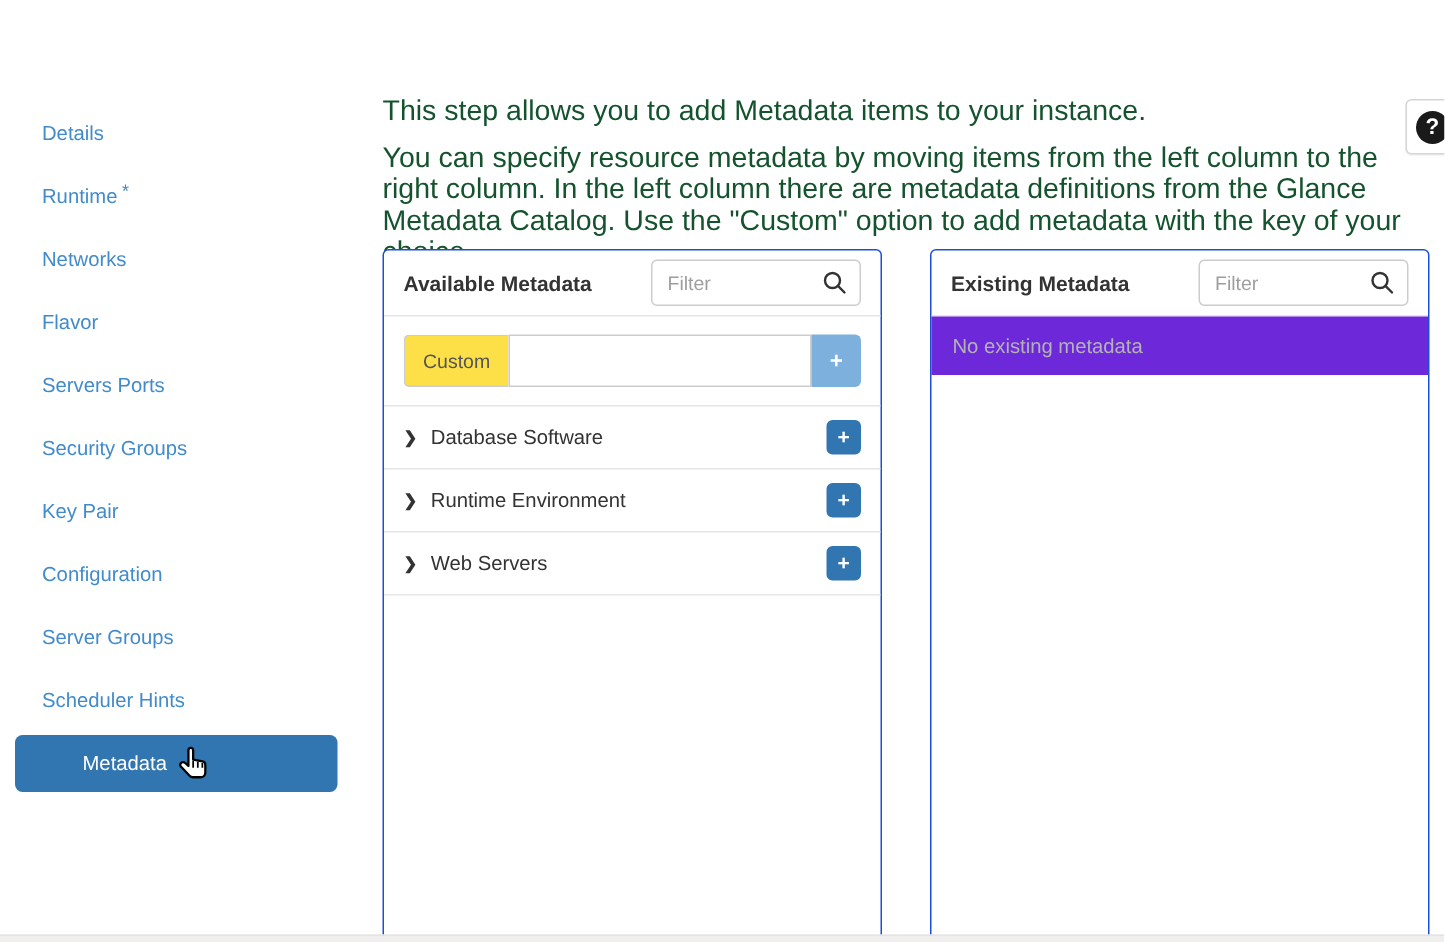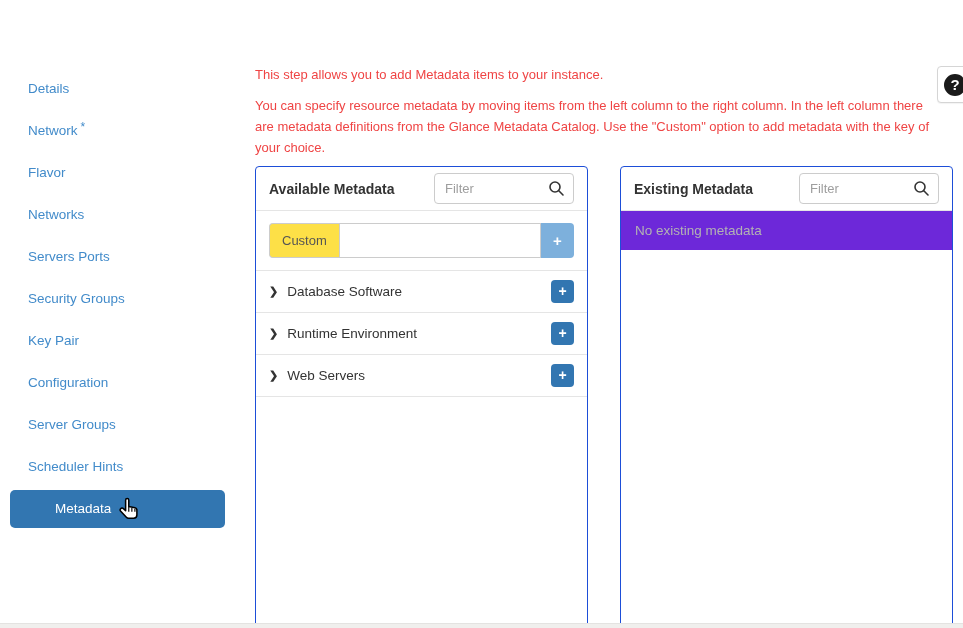--- a/index.html
+++ b/index.html
@@ -14,21 +14,21 @@
 
   
   .sidebar { position:absolute; left:10px; top:68px; width:215px; }
   .side-item { display:block; height:42px; line-height:42px; padding-left:18px; font-size:13.5px; color:#428bca; cursor:pointer; text-decoration:none; white-space:nowrap; }
   .side-item .req { font-size:12px; position:relative; top:-4px; margin-left:3px; color:#428bca; }
   .side-item.active { position:relative; height:38px; line-height:38px; background:#3276b1; color:#fff; border-radius:5px; margin-top:2px;padding-left:45px; }
   .hand-cursor { position:absolute; left:106px; top:5px; width:28px; height:30px; pointer-events:none; }
 
   
   .main { position:absolute; left:255px; top:64px; width:690px; }
-  .main p { font-size:13px; line-height:21px; color:#ef4444; }
+  .main p { font-size:19px; line-height:21px; color:#14532d; }
   .main p.intro { margin-bottom:10px; }
 
   .help-btn { position:absolute; left:937px; top:66px; width:36px; height:37px; background:#fff; border:1px solid #d5d5d5; border-radius:4px; box-shadow:0 1px 1px rgba(0,0,0,.05); cursor:pointer; }
   .help-circle { position:absolute; left:6px; top:7px; width:22px; height:22px; background:#1a1a1a; color:#fff; border-radius:50%; font-size:15px; font-weight:bold; text-align:center; line-height:22px; }
 
   
   .panel { position:absolute; top:166px; height:564px; width:333px; background:#fff; border:1px solid #1d4ed8; border-radius:4px; }
   .panel.left { left:255px; }
   .panel.right { left:620px; }
 
@@ -55,23 +55,23 @@
   .footer-strip { position:absolute; left:0; right:0; bottom:0; height:5px; background:#f0efed; border-top:1px solid #e4e3e1; }
 </style>
 </head>
 <body>
 
 <div class="screen">
 
 
   <div class="sidebar">
     <a class="side-item"><span>Details</span></a>
-    <a class="side-item"><span>Network</span><span class="req">*</span></a>
+    <a class="side-item"><span>Runtime</span><span class="req">*</span></a>
+    <a class="side-item"><span>Networks</span></a>
     <a class="side-item"><span>Flavor</span></a>
-    <a class="side-item"><span>Networks</span></a>
     <a class="side-item"><span>Servers Ports</span></a>
     <a class="side-item"><span>Security Groups</span></a>
     <a class="side-item"><span>Key Pair</span></a>
     <a class="side-item"><span>Configuration</span></a>
     <a class="side-item"><span>Server Groups</span></a>
     <a class="side-item"><span>Scheduler Hints</span></a>
     <a class="side-item active">
       <span>Metadata</span>
       <svg class="hand-cursor" viewBox="0 0 24 24">
         <path d="M9.6 2.2c-.75 0-1.35.6-1.35 1.35v9l-1.9-1.75c-.68-.62-1.75-.58-2.35.1-.55.62-.52 1.56.07 2.15l4.8 5.1c.5.54 1.2.85 1.94.85h4.34c1.52 0 2.75-1.23 2.75-2.75v-4.3c0-.97-.68-1.8-1.63-1.98l-5.32-1.07v-5.35c0-.75-.6-1.35-1.35-1.35z" fill="#fff" stroke="#000" stroke-width="1.3" stroke-linejoin="round"></path>

